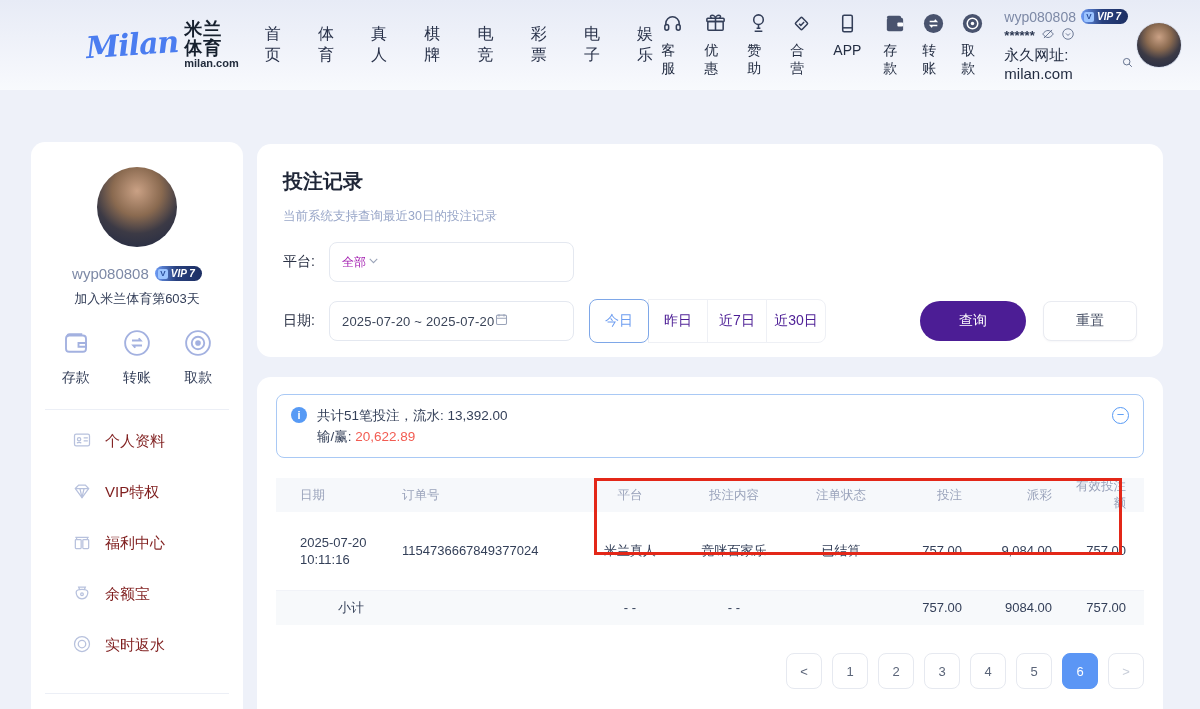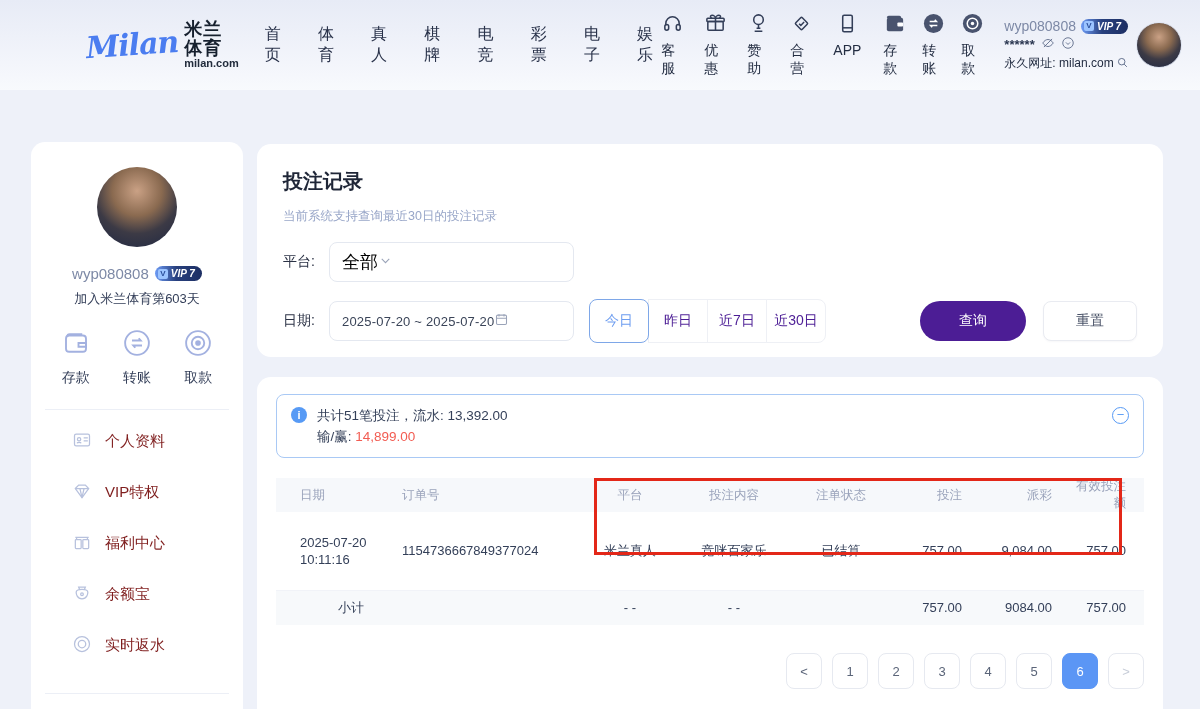--- a/index.html
+++ b/index.html
@@ -28,21 +28,21 @@
   .user-line1 { display:flex; align-items:center; gap:5px; }
   .user-name { font-size:14px; color:#7d89a6; }
   .vip-badge { display:inline-flex; align-items:center; height:15px; padding:0 7px 0 3px;
     border-radius:8px; background:linear-gradient(90deg,#6d9bf5 0%,#28407e 45%,#1d2f63 100%);
     font-size:10px; font-style:italic; font-weight:bold; color:#fff; white-space:nowrap; }
   .vip-v { display:inline-block; width:10px; height:10px; margin-right:3px; border-radius:2px;
     background:#9cc4ff; color:#2a4e9b; font-size:8px; line-height:10px; text-align:center;
     font-style:normal; transform:rotate(0deg); }
   .user-line2 { display:flex; align-items:center; gap:6px; font-size:13px; font-weight:bold; color:#2a3650; }
   .user-line2 svg { width:14px; height:14px; stroke:#51607f; fill:none; stroke-width:1.4; }
-  .user-line3 { display:flex; align-items:center; gap:2px; font-size:12px; color:#232d42; }
+  .user-line3 { display:flex; align-items:center; gap:2px; font-size:15px; color:#232d42; }
   .user-line3 svg { width:13px; height:13px; stroke:#51607f; fill:none; stroke-width:1.6; }
   .avatar { width:46px; height:46px; border-radius:50%; flex:none;
     background:radial-gradient(circle at 50% 32%,#caa185 0%,#8a6a50 34%,#3c3a45 60%,#1d2744 100%);
     border:1px solid #dfe5f2; }
   .avatar.small { margin-left:2px; }
 
   
   .card { position:absolute; background:#fff; border-radius:14px;margin-top:32px; }
   .sidebar { left:31px; top:110px; width:212px; height:680px; padding-top:25px; }
   .panel-top { left:257px; top:112px; width:906px; height:213px; padding:24px 26px; }
@@ -64,21 +64,21 @@
   .side-item svg { width:20px; height:20px; stroke:#b7c1dd; fill:none; stroke-width:1.5; }
   .side-item .mlabel { font-size:15px; color:#7f1d1d; }
 
   
   .page-title { font-size:20px; font-weight:600; color:#1f2637; }
   .page-subtitle { margin-top:13px; font-size:12.5px; color:#98a6c8; }
   .filter-row { display:flex; align-items:center; margin-top:17px; }
   .filter-label { font-size:14px; color:#2b3245; width:46px; flex:none; }
   .select-box, .date-box { width:245px; height:40px; border:1px solid #e4e8f0; border-radius:8px;
     background:#fff; display:flex; align-items:center; padding:0 12px; cursor:pointer; }
-  .select-value { font-size:18px; color:#000000; }
+  .select-value { font-size:12px; color:#a21caf; }
   .select-box svg, .date-box svg { margin-left:auto; width:15px; height:15px; stroke:#9aa3b8; fill:none; stroke-width:1.7; }
   .date-value { font-size:13px; color:#3a4458; letter-spacing:.2px; }
   .seg-group { display:flex; margin-left:15px; background:#fff; border-radius:8px; }
   .seg { width:60px; height:44px; display:flex; align-items:center; justify-content:center;
     font-size:14px; color:#4c1d95; background:#fff; border:1px solid #eef0f5; cursor:pointer; }
   .seg:not(:first-child){ margin-left:-1px; }
   .seg:first-child { border-radius:8px 0 0 8px; }
   .seg:last-child { border-radius:0 8px 8px 0; }
   .seg.active { border:1px solid #7ea7e8; border-radius:8px; color:#6d9df0; z-index:2; }
   .btn-query { margin-left:auto; width:106px; height:40px; border:none; border-radius:20px;
@@ -369,21 +369,21 @@
       <button class="btn-query">查询</button>
       <button class="btn-reset">重置</button>
     </div>
   </div>
 
   <div class="card panel-table">
     <div class="summary">
       <div class="info-icon">i</div>
       <div class="summary-lines">
         <div><span>共计51笔投注，流水: </span><span>13,392.00</span></div>
-        <div><span>输/赢: </span><span class="summary-red">14,899.00</span></div>
+        <div><span>输/赢: </span><span class="summary-red">20,622.89</span></div>
       </div>
       <div class="collapse-icon">−</div>
     </div>
 
     <table class="btable">
       <thead>
         <tr>
           <th class="c-date">日期</th>
           <th class="c-order">订单号</th>
           <th class="c-plat">平台</th>

